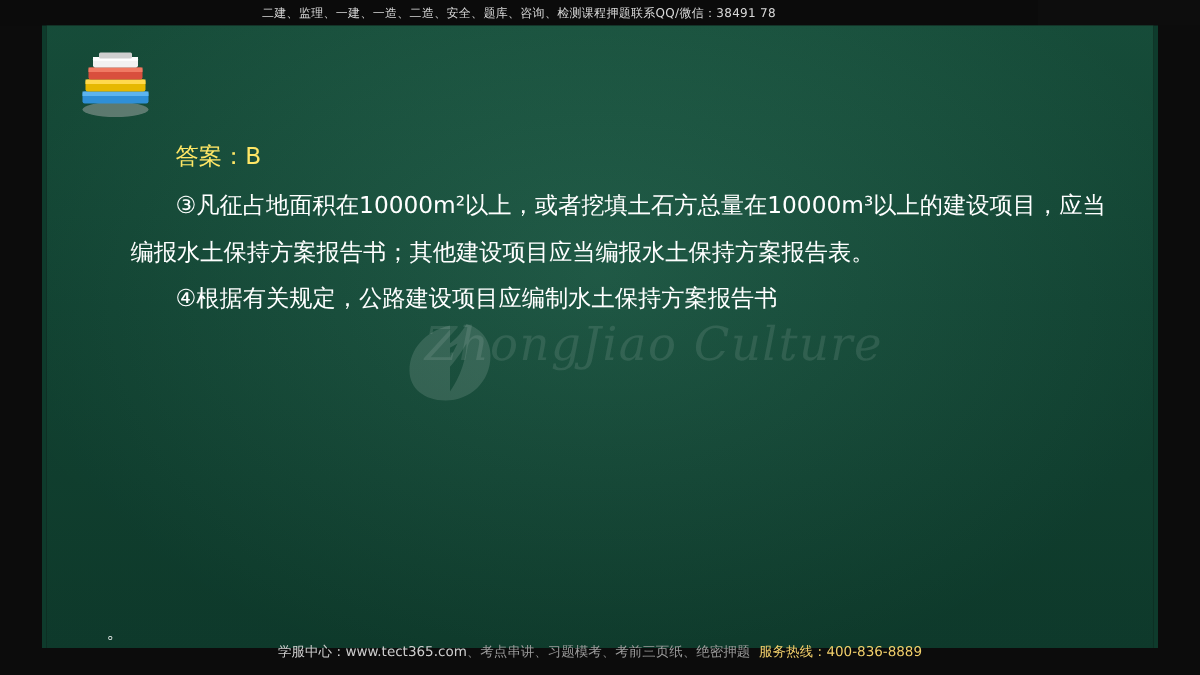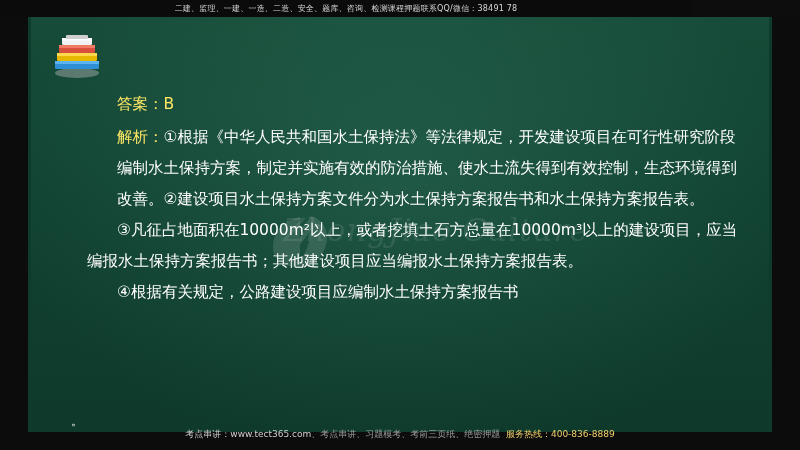--- a/index.html
+++ b/index.html
@@ -216,26 +216,25 @@
           <rect x="17" y="2" width="22" height="4" rx="1" fill="#cfcfcf"></rect>
         </g>
       </svg>
     </div>
 
     <div class="content">
       <div class="answer-line">
         <span class="answer-label">答案：</span><span class="answer-value">B</span>
       </div>
       <div class="analysis-block">
-        <p class="para para-first"><span class="analysis-label">解析：</span><span>①根据《中华人民共和国水土保持法》等法律规定，开发建设项目在可行性研究阶段编制水土保持方案，制定并实施有效的防治措施、使水土流失得到有效控制，生态环境得到改善。②建设项目水土保持方案文件分为水土保持方案报告书和水土保持方案报告表。</span></p>
         <p class="para indent">③凡征占地面积在10000m²以上，或者挖填土石方总量在10000m³以上的建设项目，应当编报水土保持方案报告书；其他建设项目应当编报水土保持方案报告表。</p>
         <p class="para indent">④根据有关规定，公路建设项目应编制水土保持方案报告书</p>
       </div>
     </div>
 
     <div class="dot">。</div>
   </div>
 
   <div class="footer">
-    <span>考点串讲：www.tect365.com</span><span class="mid">、考点串讲、习题模考、考前三页纸、绝密押题</span>&nbsp;&nbsp;<span class="accent">服务热线：</span><span class="accent">400-836-8889</span>
+    <span>学服中心：www.tect365.com</span><span class="mid">、考点串讲、习题模考、考前三页纸、绝密押题</span>&nbsp;&nbsp;<span class="accent">服务热线：</span><span class="accent">400-836-8889</span>
   </div>
 
 </div>
 
 </body></html>

